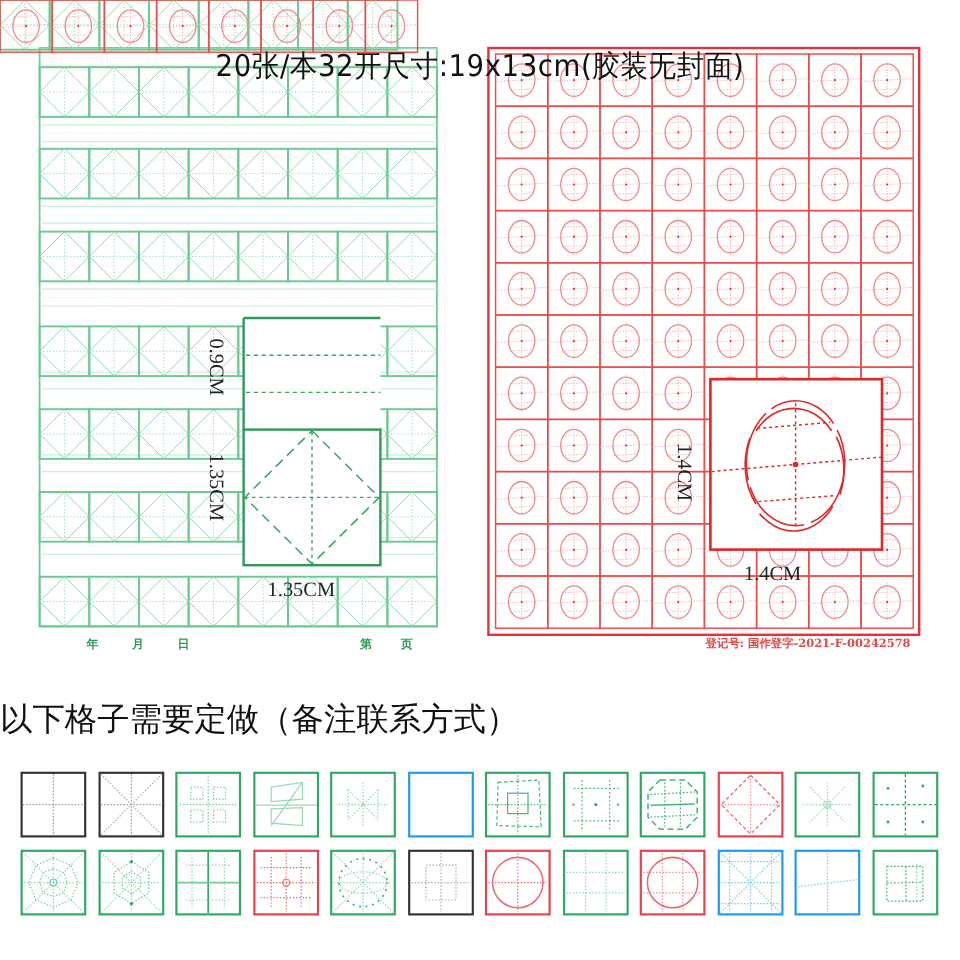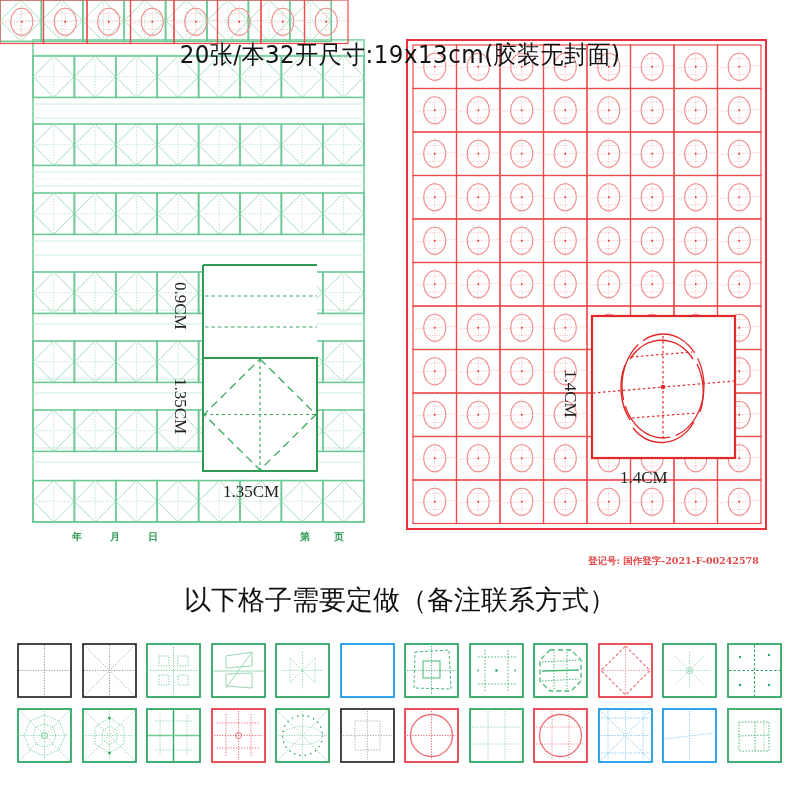--- a/index.html
+++ b/index.html
@@ -5,21 +5,21 @@
   html, body { margin:0; padding:0; background:#ffffff; }
   body { width:800px; height:800px; position:relative; overflow:hidden;
          font-family: "DejaVu Sans", "Liberation Sans", sans-serif; }
   #art { position:absolute; left:0; top:0; width:800px; height:800px; }
   .title {
     position:absolute; left:0; top:38px; width:800px; text-align:center;
     font-size:25px; color:#111; letter-spacing:0.5px; line-height:34px;
     font-family: "DejaVu Sans", sans-serif; transform: scaleX(0.92);
   }
   .subtitle {
-    position:absolute; left:0; top:580px; width:800px; text-align:center;
+    position:absolute; left:0; top:580px; width:800px; 
     font-size:27px; color:#111; line-height:40px;
     font-family: "DejaVu Sans", sans-serif;
   }
   .dim { position:absolute; font-family:"Liberation Serif", "DejaVu Serif", serif; color:#222; font-size:17px; white-space:nowrap; }
   .vert { writing-mode: vertical-rl; }
   .footer-g { position:absolute; font-size:10px; color:#2f9a55; font-family:"DejaVu Serif", serif; font-weight:bold; }
   .footer-r { position:absolute; font-size:9.5px; color:#e04848; font-family:"DejaVu Serif", serif; font-weight:bold; white-space:nowrap; }
 </style>
 </head>
 <body>
@@ -352,15 +352,15 @@
 
 <div class="footer-g" style="left:72px; top:530px;">年</div>
 <div class="footer-g" style="left:110px; top:530px;">月</div>
 <div class="footer-g" style="left:148px; top:530px;">日</div>
 <div class="footer-g" style="left:300px; top:530px;">第</div>
 <div class="footer-g" style="left:334px; top:530px;">页</div>
 
 <div class="dim vert" style="left:560px; top:370px;">1.4CM</div>
 <div class="dim" style="left:620px; top:468px;">1.4CM</div>
 
-<div class="footer-r" style="left:588px; top:555px;">登记号: 国作登字-2021-F-00242578</div>
+<div class="footer-r" style="left:588px; top:530px;">登记号: 国作登字-2021-F-00242578</div>
 
 <div class="subtitle">以下格子需要定做（备注联系方式）</div>
 
 </body></html>

